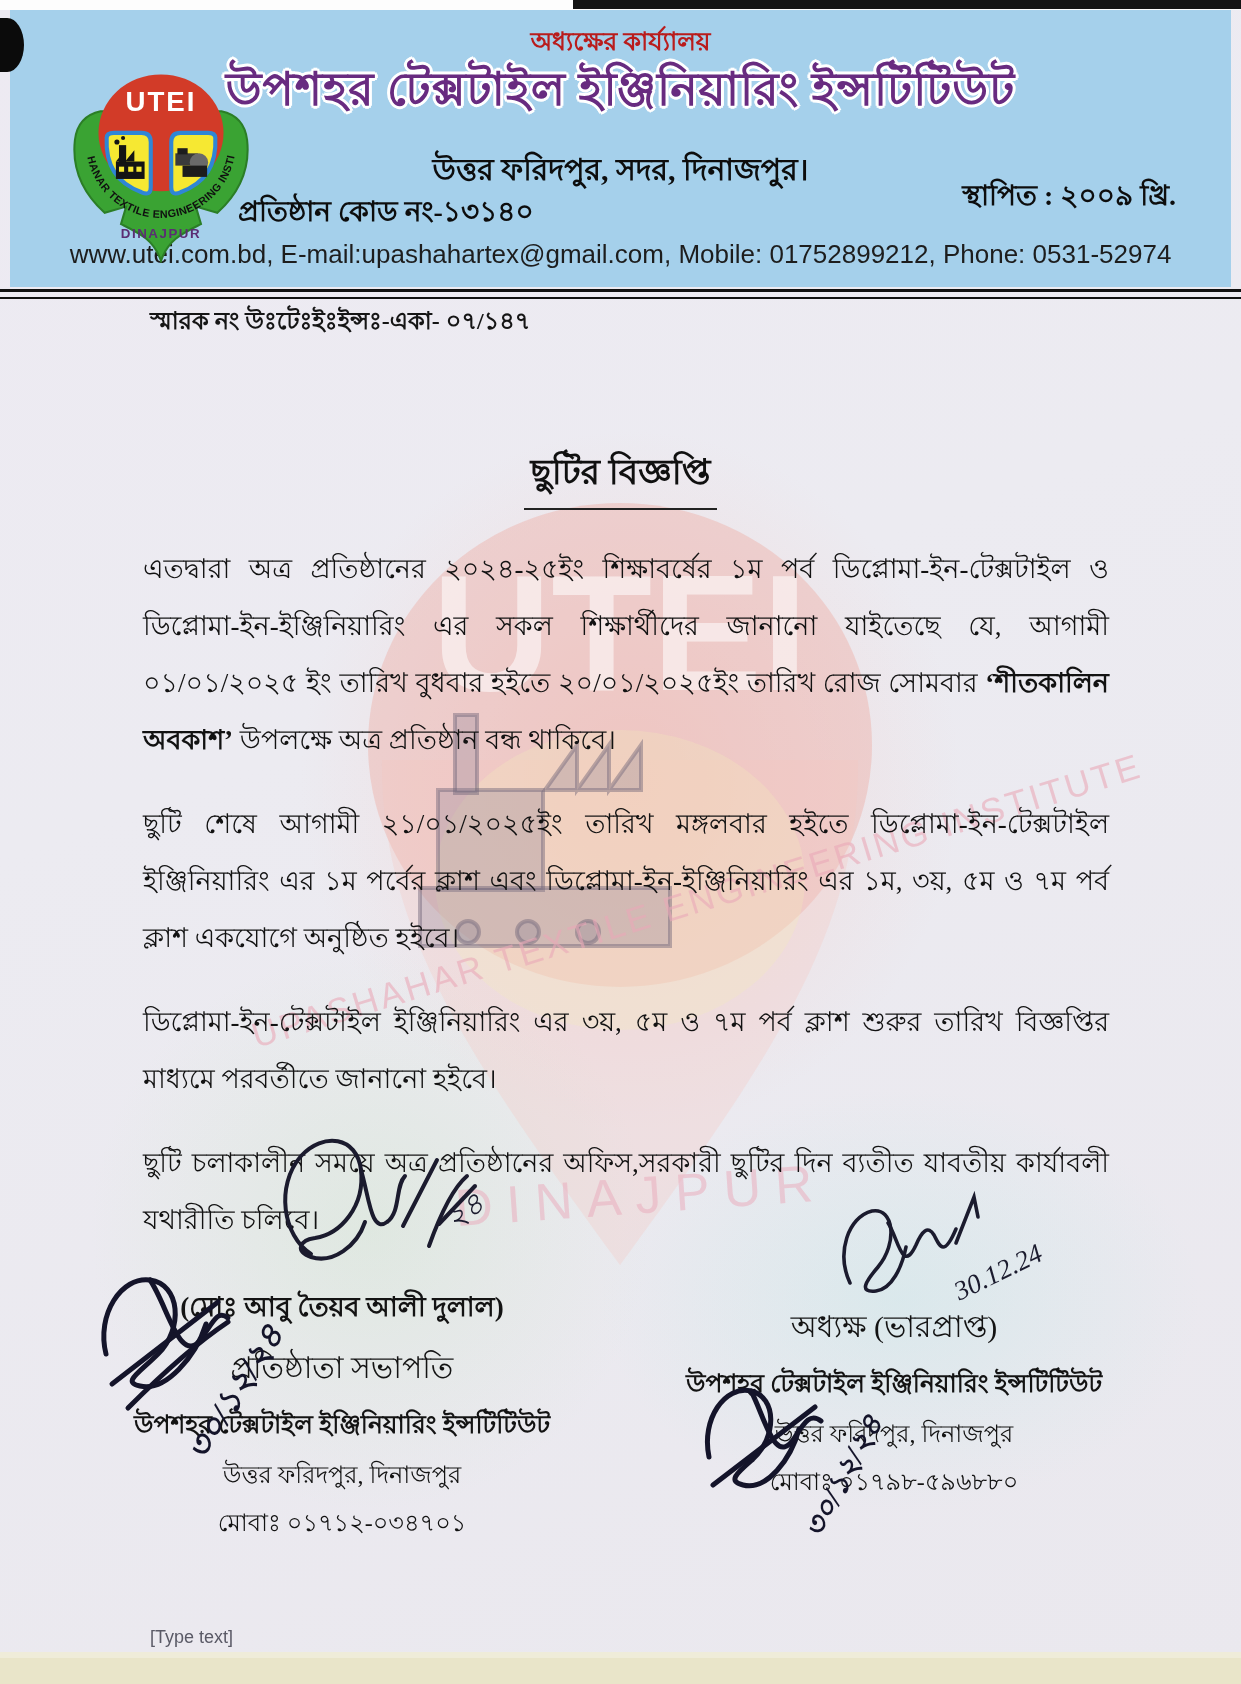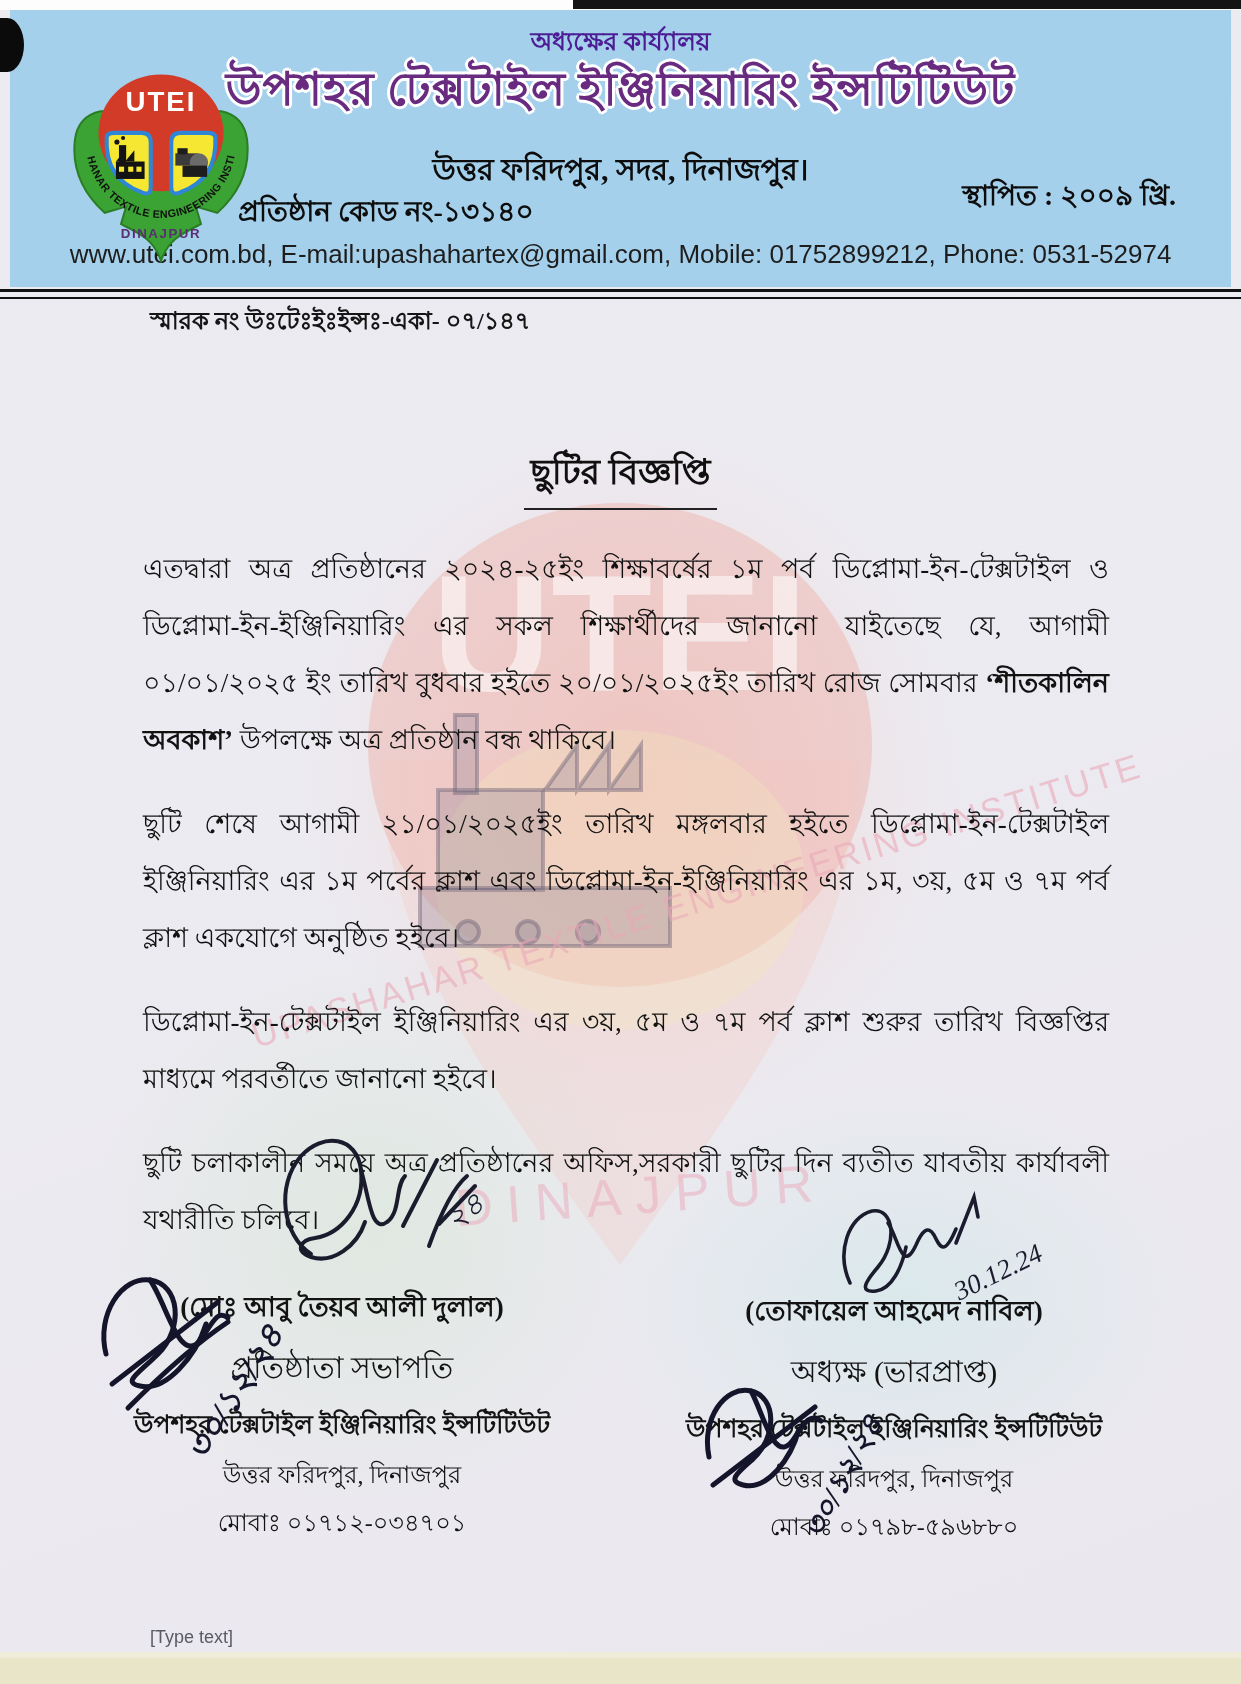--- a/index.html
+++ b/index.html
@@ -10,21 +10,21 @@
   }
   .abs{position:absolute;}
   
   .strip-top{left:0;top:0;width:1241px;height:10px;background:#fdfdfd;z-index:6;}
   .bar-top-right{left:573px;top:0;width:668px;height:9px;background:#141414;z-index:7;}
   .corner-mark{left:0;top:18px;width:24px;height:54px;background:#0b0b0b;border-radius:0 70% 70% 0/0 50% 50% 0;z-index:7;}
   .strip-bottom{left:0;bottom:0;width:1241px;height:26px;background:#e9e5c9;z-index:6;}
   .strip-bottom2{left:0;bottom:26px;width:1241px;height:6px;background:#efecd9;z-index:6;}
   
   .header{left:10px;top:8px;width:1221px;height:279px;background:#a5d0eb;z-index:5;}
-  .office-line{top:14px;width:100%;text-align:center;font-size:25px;font-weight:600;color:#4c1d95;}
+  .office-line{top:14px;width:100%;text-align:center;font-size:25px;font-weight:600;color:#b91c1c;}
   .institute-name{
     top:46px;width:100%;text-align:center;font-size:46px;font-weight:bold;color:#682b80;
     text-shadow:-2px -2px 0 #fff,2px -2px 0 #fff,-2px 2px 0 #fff,2px 2px 0 #fff,0 3px 0 #fff,3px 0 0 #fff,-3px 0 0 #fff,0 -3px 0 #fff;
     letter-spacing:1px;
   }
   .address-line{top:138px;width:100%;text-align:center;font-size:30px;font-weight:bold;color:#0d0d0d;}
   .code-line{left:228px;top:182px;font-size:28px;font-weight:bold;color:#0d0d0d;}
   .established-line{right:55px;top:166px;font-size:28px;font-weight:bold;color:#0d0d0d;}
   .contact-line{top:231px;width:100%;text-align:center;font-size:26px;font-weight:500;color:#1d1d1d;font-family:"Liberation Sans","DejaVu Sans",sans-serif;}
   .logo-box{left:42px;top:50px;width:218px;height:205px;}
@@ -183,21 +183,20 @@
 
   <div class="abs sig-block sig-left">
     <div class="sig-name">(মোঃ আবু তৈয়ব আলী দুলাল)</div>
     <div class="sig-title">প্রতিষ্ঠাতা সভাপতি</div>
     <div class="sig-org">উপশহর টেক্সটাইল ইঞ্জিনিয়ারিং ইন্সটিটিউট</div>
     <div class="sig-addr">উত্তর ফরিদপুর, দিনাজপুর</div>
     <div class="sig-mobile">মোবাঃ ০১৭১২-০৩৪৭০১</div>
   </div>
 
   <div class="abs sig-block sig-right">
-    <div class="sig-name">(তোফায়েল আহমেদ নাবিল)</div>
     <div class="sig-title">অধ্যক্ষ (ভারপ্রাপ্ত)</div>
     <div class="sig-org">উপশহর টেক্সটাইল ইঞ্জিনিয়ারিং ইন্সটিটিউট</div>
     <div class="sig-addr">উত্তর ফরিদপুর, দিনাজপুর</div>
     <div class="sig-mobile">মোবাঃ ০১৭৯৮-৫৯৬৮৮০</div>
   </div>
 
   <div class="abs footer-placeholder">[Type text]</div>
 
   <div class="abs strip-top"></div>
   <div class="abs bar-top-right"></div>

